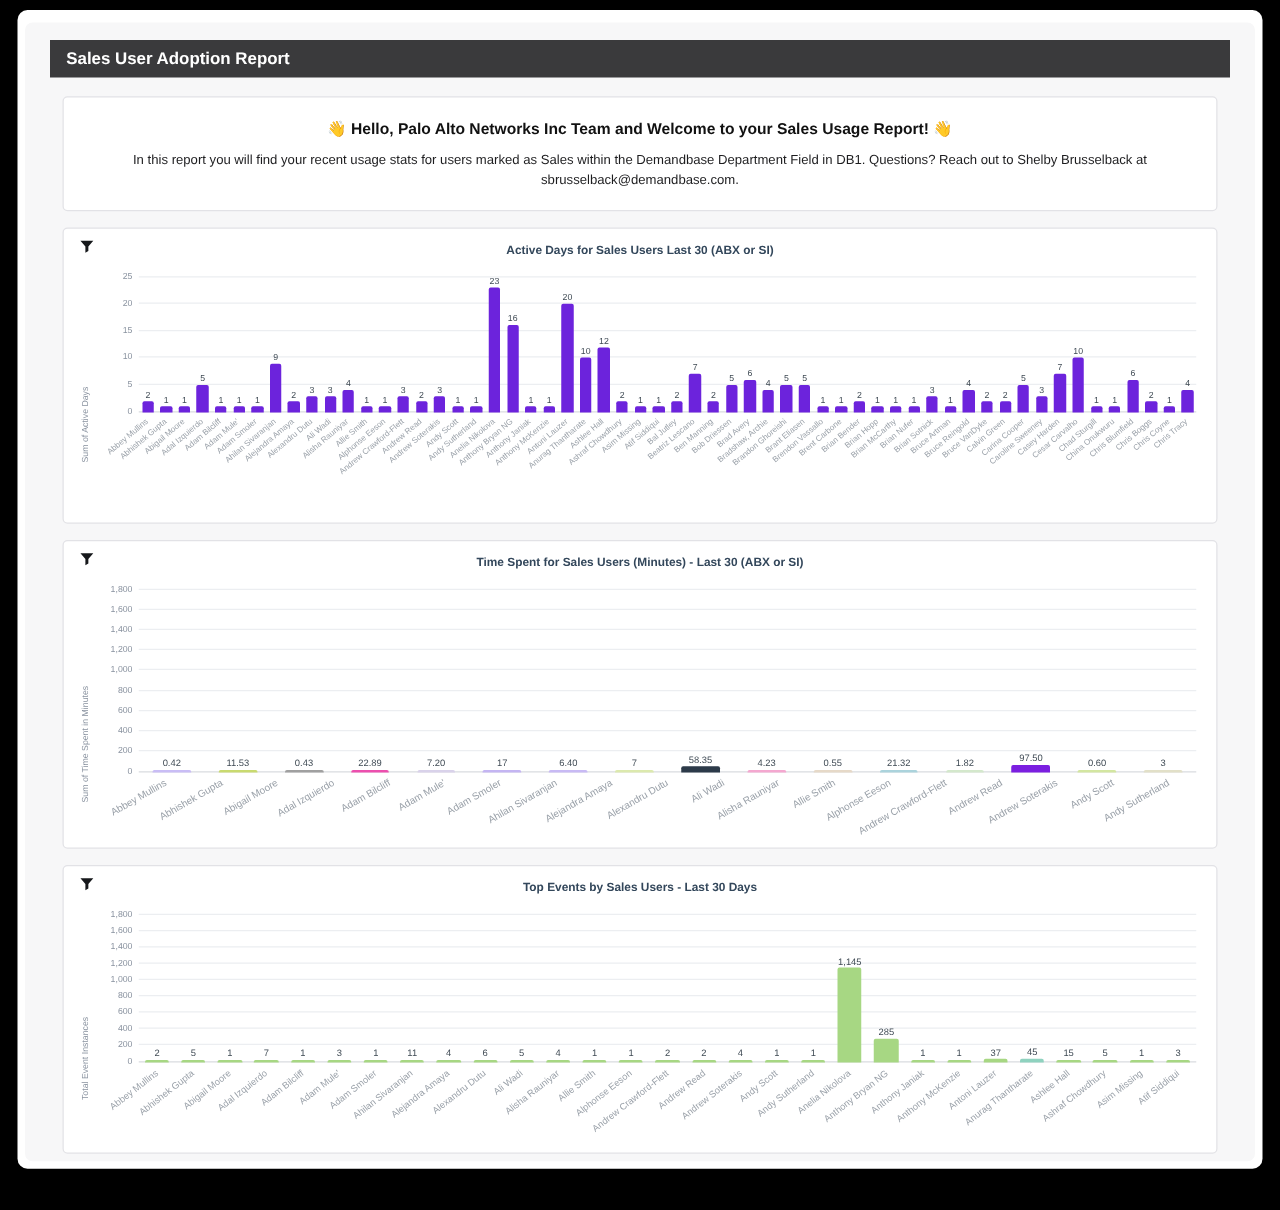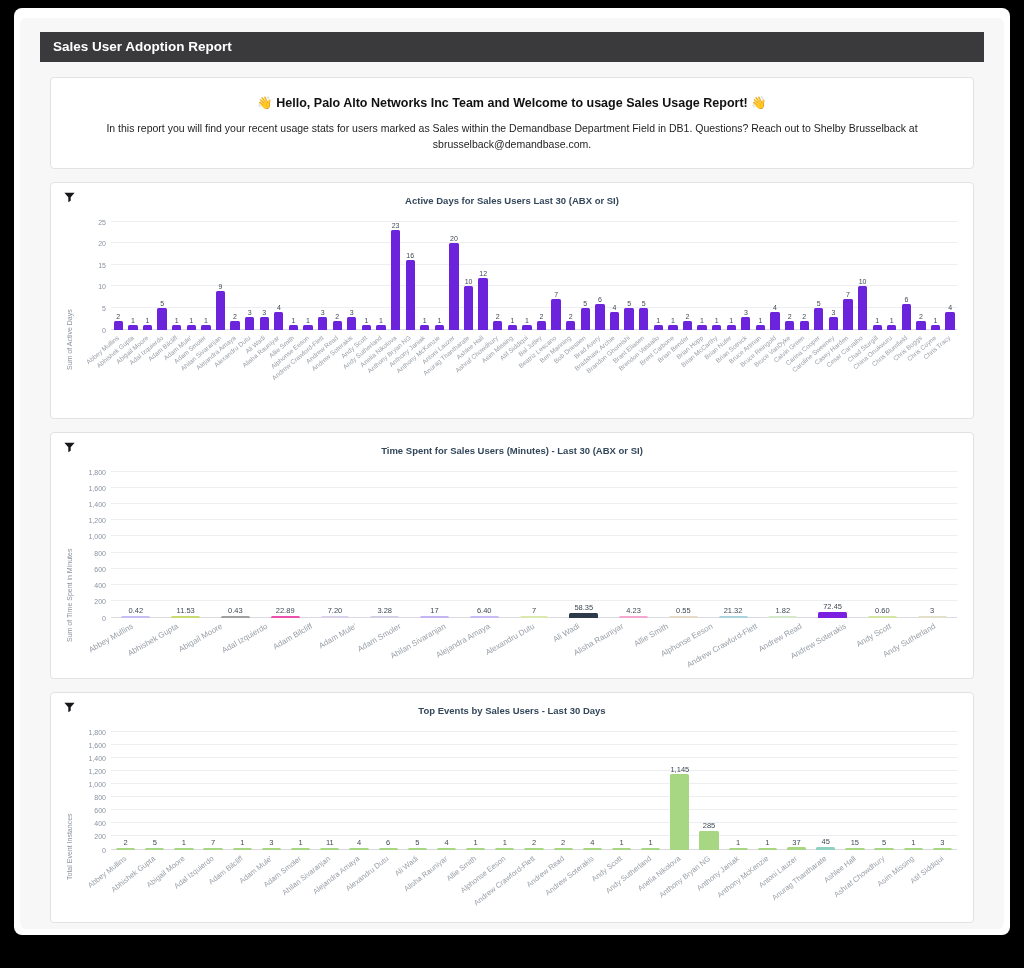--- a/index.html
+++ b/index.html
@@ -43,21 +43,21 @@
 <body>
 
 <div class="page">
   <div class="content">
 
     <div class="report-header">
       <span>Sales User Adoption Report</span>
     </div>
 
     <section class="card welcome-card">
-      <div class="welcome-title">👋 Hello, Palo Alto Networks Inc Team and Welcome to usage Sales  Usage Report! 👋</div>
+      <div class="welcome-title">👋 Hello, Palo Alto Networks Inc Team and Welcome to your Sales  Usage Report! 👋</div>
       <div class="welcome-body">In this report you will find your recent usage stats for users marked as Sales within the Demandbase Department Field in DB1. Questions? Reach out to Shelby Brusselback at sbrusselback@demandbase.com.</div>
     </section>
 
     <section class="card chart-card">
       <span class="filter-icon">
         <svg width="13" height="13" viewBox="0 0 24 24">
             <path d="M2.5 3h19l-7.3 8.6V18l-4.4 2.6v-9L2.5 3z" fill="#16181b"></path>
           </svg>
       </span>
       <h3 class="chart-title">Active Days for Sales Users Last 30 (ABX or SI)</h3>
@@ -538,24 +538,20 @@
                 </div>
                 <div class="bar-cell">
                   <span class="bar-value" style="font-size: 7.5px;">22.89</span>
                   <div class="bar" style="height: 2px; width: 58%; background: rgb(236, 79, 174);"></div>
                 </div>
                 <div class="bar-cell">
                   <span class="bar-value" style="font-size: 7.5px;">7.20</span>
                   <div class="bar" style="height: 2px; width: 58%; background: rgb(217, 210, 234);"></div>
                 </div>
                 <div class="bar-cell">
-                  <span class="bar-value" style="font-size: 7.5px;">3.28</span>
-                  <div class="bar" style="height: 2px; width: 58%; background: rgb(213, 207, 230);"></div>
-                </div>
-                <div class="bar-cell">
                   <span class="bar-value" style="font-size: 7.5px;">17</span>
                   <div class="bar" style="height: 2px; width: 58%; background: rgb(196, 181, 242);"></div>
                 </div>
                 <div class="bar-cell">
                   <span class="bar-value" style="font-size: 7.5px;">6.40</span>
                   <div class="bar" style="height: 2px; width: 58%; background: rgb(200, 186, 244);"></div>
                 </div>
                 <div class="bar-cell">
                   <span class="bar-value" style="font-size: 7.5px;">7</span>
                   <div class="bar" style="height: 2px; width: 58%; background: rgb(220, 233, 174);"></div>
@@ -574,21 +570,21 @@
                 </div>
                 <div class="bar-cell">
                   <span class="bar-value" style="font-size: 7.5px;">21.32</span>
                   <div class="bar" style="height: 2px; width: 58%; background: rgb(171, 211, 220);"></div>
                 </div>
                 <div class="bar-cell">
                   <span class="bar-value" style="font-size: 7.5px;">1.82</span>
                   <div class="bar" style="height: 2px; width: 58%; background: rgb(212, 232, 204);"></div>
                 </div>
                 <div class="bar-cell">
-                  <span class="bar-value" style="font-size: 7.5px;">72.45</span>
+                  <span class="bar-value" style="font-size: 7.5px;">97.50</span>
                   <div class="bar" style="height: 5.8765px; width: 58%; background: rgb(123, 31, 224);"></div>
                 </div>
                 <div class="bar-cell">
                   <span class="bar-value" style="font-size: 7.5px;">0.60</span>
                   <div class="bar" style="height: 2px; width: 58%; background: rgb(211, 230, 161);"></div>
                 </div>
                 <div class="bar-cell">
                   <span class="bar-value" style="font-size: 7.5px;">3</span>
                   <div class="bar" style="height: 2px; width: 58%; background: rgb(226, 224, 200);"></div>
                 </div>

